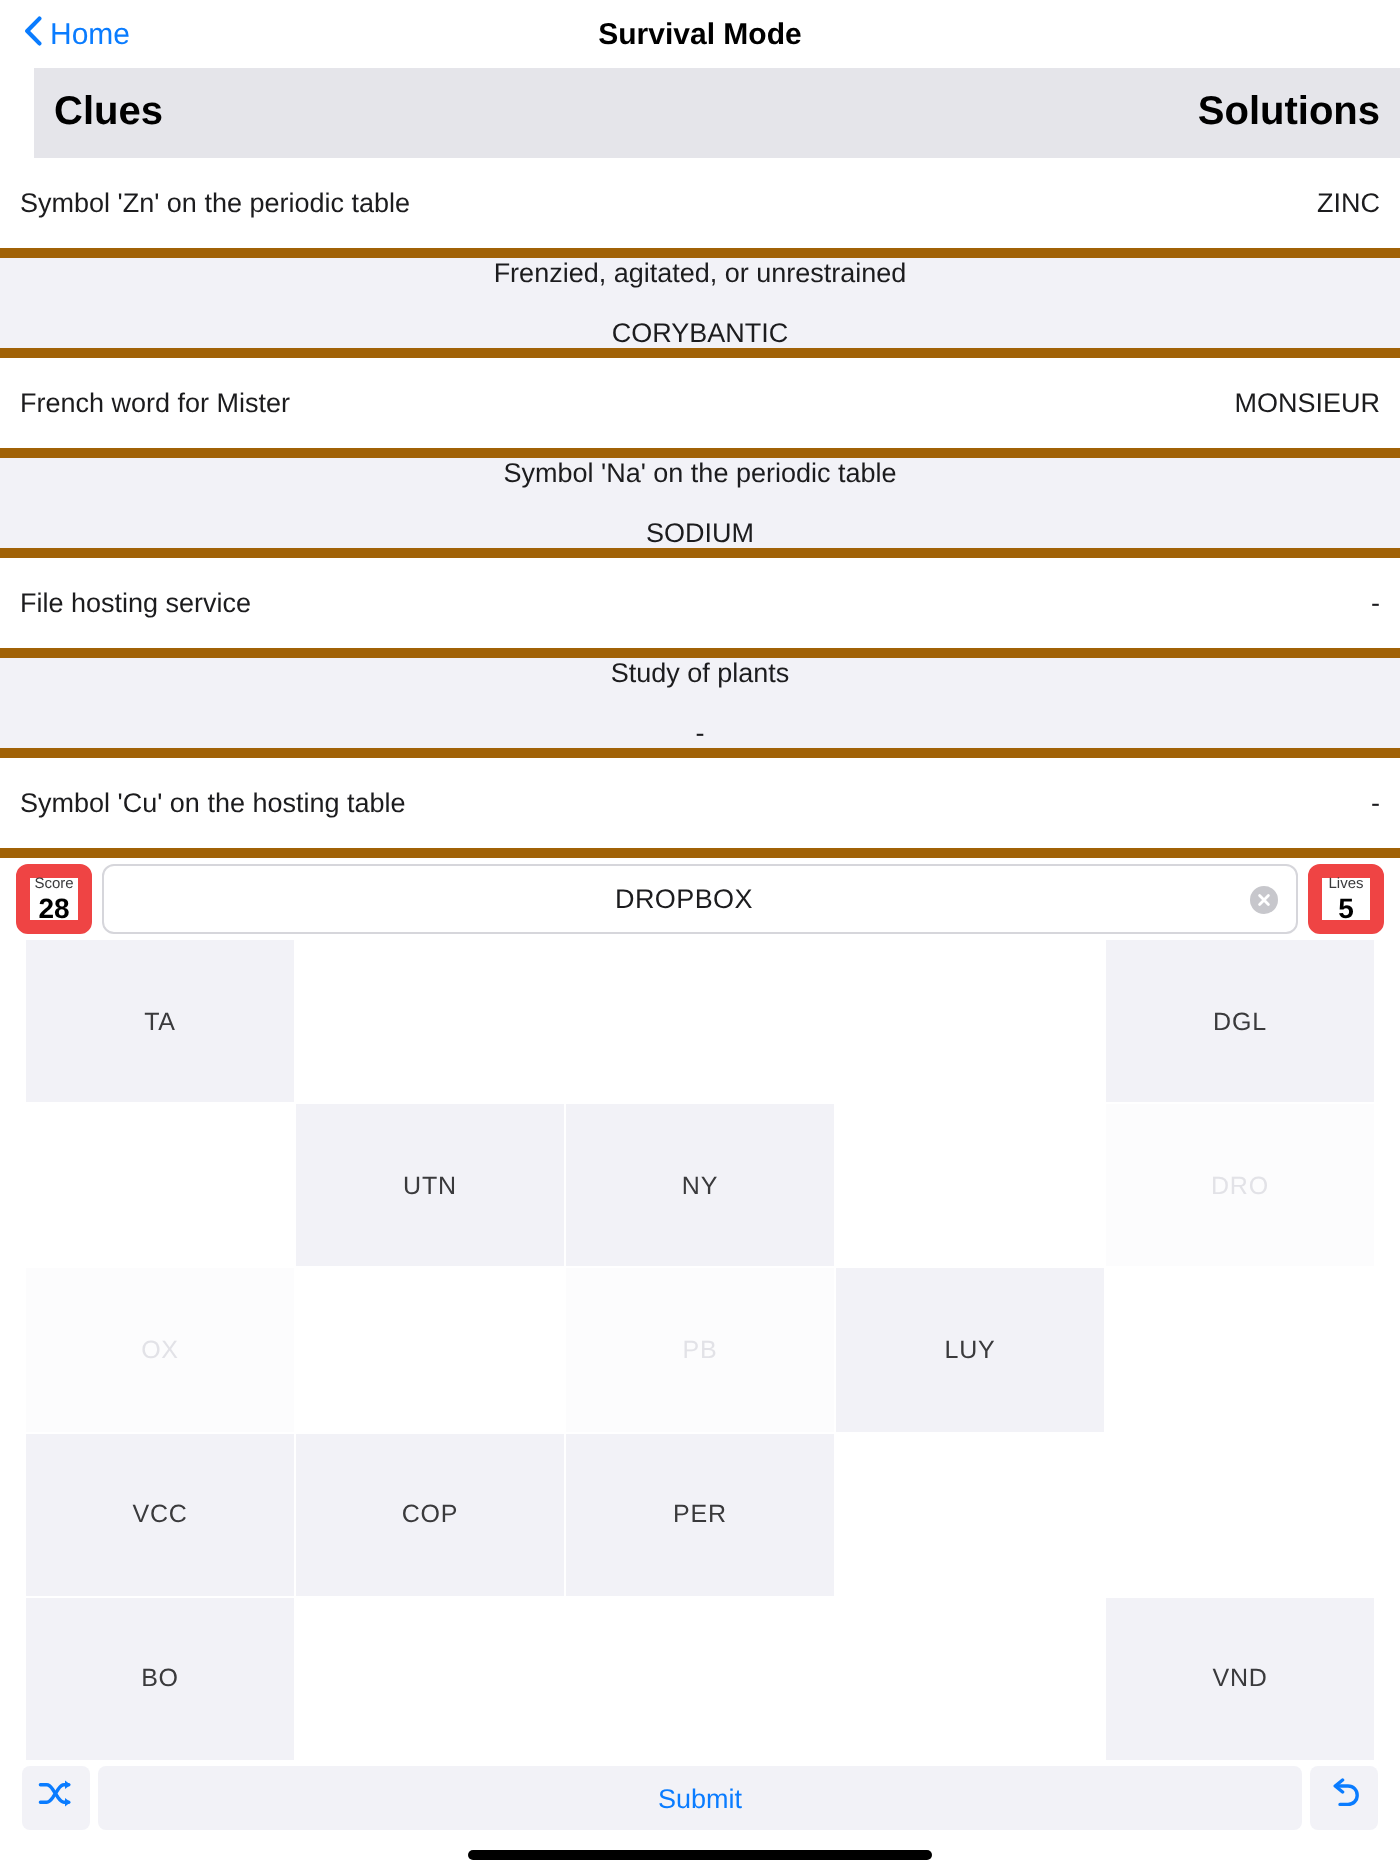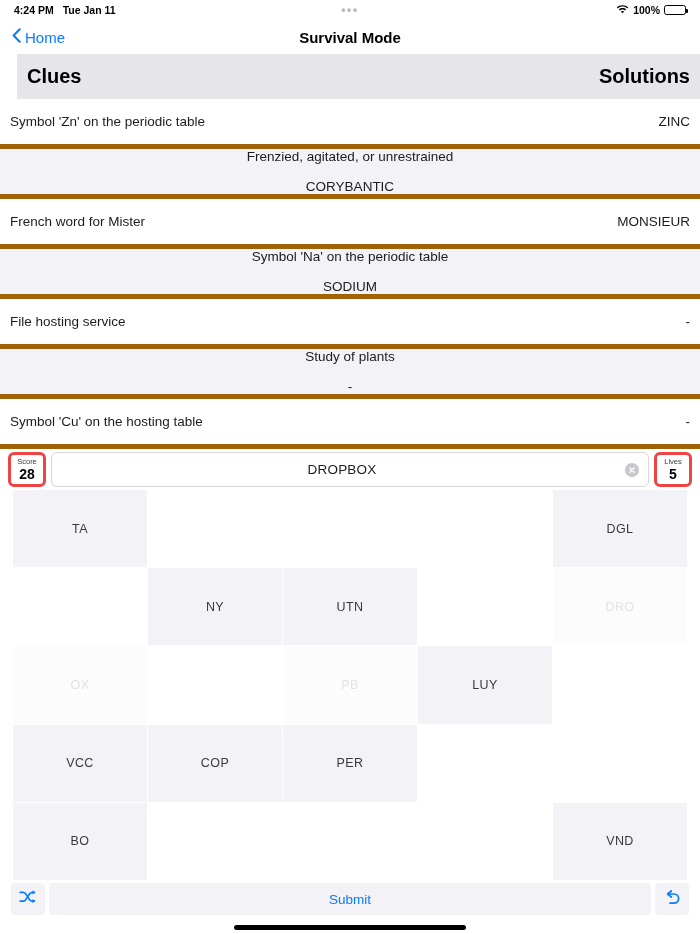--- a/index.html
+++ b/index.html
@@ -149,21 +149,21 @@
     height: 41px;
     display: flex;
     align-items: center;
     gap: 5px;
     padding: 3px 8px;
     background: #fff;
   }
   .counter-box {
     width: 38px;
     height: 35px;
-    border: 3px solid #ef4444;
+    border: 7px solid #ef4444;
     border-radius: 6px;
     background: #fff;
     display: flex;
     flex-direction: column;
     align-items: center;
     justify-content: center;
     gap: 0px;
     flex: 0 0 38px;
   }
   .counter-label {
@@ -292,40 +292,20 @@
     height: 5px;
     border-radius: 3px;
     background: #000;
   }
 </style>
 </head>
 <body>
 
 <div id="app">
 
-  <div class="status-bar">
-    <div class="status-left">
-      <span>4:24 PM</span>
-      <span>Tue Jan 11</span>
-    </div>
-    <div class="status-center">•••</div>
-    <div class="status-right">
-      <span class="wifi-ic">
-        <svg width="13" height="10" viewBox="0 0 13 10">
-          <path d="M6.5 1.2C4.3 1.2 2.3 2 0.8 3.4l1 1.05C3.1 3.25 4.7 2.6 6.5 2.6s3.4 0.65 4.7 1.85l1-1.05C10.7 2 8.7 1.2 6.5 1.2z" fill="#000"></path>
-          <path d="M6.5 4.1c-1.4 0-2.7 0.5-3.65 1.4l1.02 1.05C4.55 5.95 5.47 5.55 6.5 5.55s1.95 0.4 2.63 1l1.02-1.05C9.2 4.6 7.9 4.1 6.5 4.1z" fill="#000"></path>
-          <path d="M6.5 6.9c-0.68 0-1.3 0.27-1.75 0.72L6.5 9.3l1.75-1.68C7.8 7.17 7.18 6.9 6.5 6.9z" fill="#000"></path>
-        </svg>
-      </span>
-      <span>100%</span>
-      <span class="batt">
-        <span class="batt-fill"></span>
-      </span>
-    </div>
-  </div>
 
   <div class="nav-bar">
     <div class="nav-back">
       <span class="chev">
         <svg width="9" height="15" viewBox="0 0 9 15">
           <path d="M7.7 1.3 L1.6 7.5 L7.7 13.7" stroke="#0a7cff" stroke-width="2.1" fill="none" stroke-linecap="round" stroke-linejoin="round"></path>
         </svg>
       </span>
       <span>Home</span>
     </div>
@@ -389,22 +369,22 @@
     </div>
   </div>
 
   <div class="tile-grid" id="tile-grid">
       <div class="tile">TA</div>
       <div class="tile empty"></div>
       <div class="tile empty"></div>
       <div class="tile empty"></div>
       <div class="tile">DGL</div>
       <div class="tile empty"></div>
+      <div class="tile">UTN</div>
       <div class="tile">NY</div>
-      <div class="tile">UTN</div>
       <div class="tile empty"></div>
       <div class="tile used">DRO</div>
       <div class="tile used">OX</div>
       <div class="tile empty"></div>
       <div class="tile used">PB</div>
       <div class="tile">LUY</div>
       <div class="tile empty"></div>
       <div class="tile">VCC</div>
       <div class="tile">COP</div>
       <div class="tile">PER</div>

